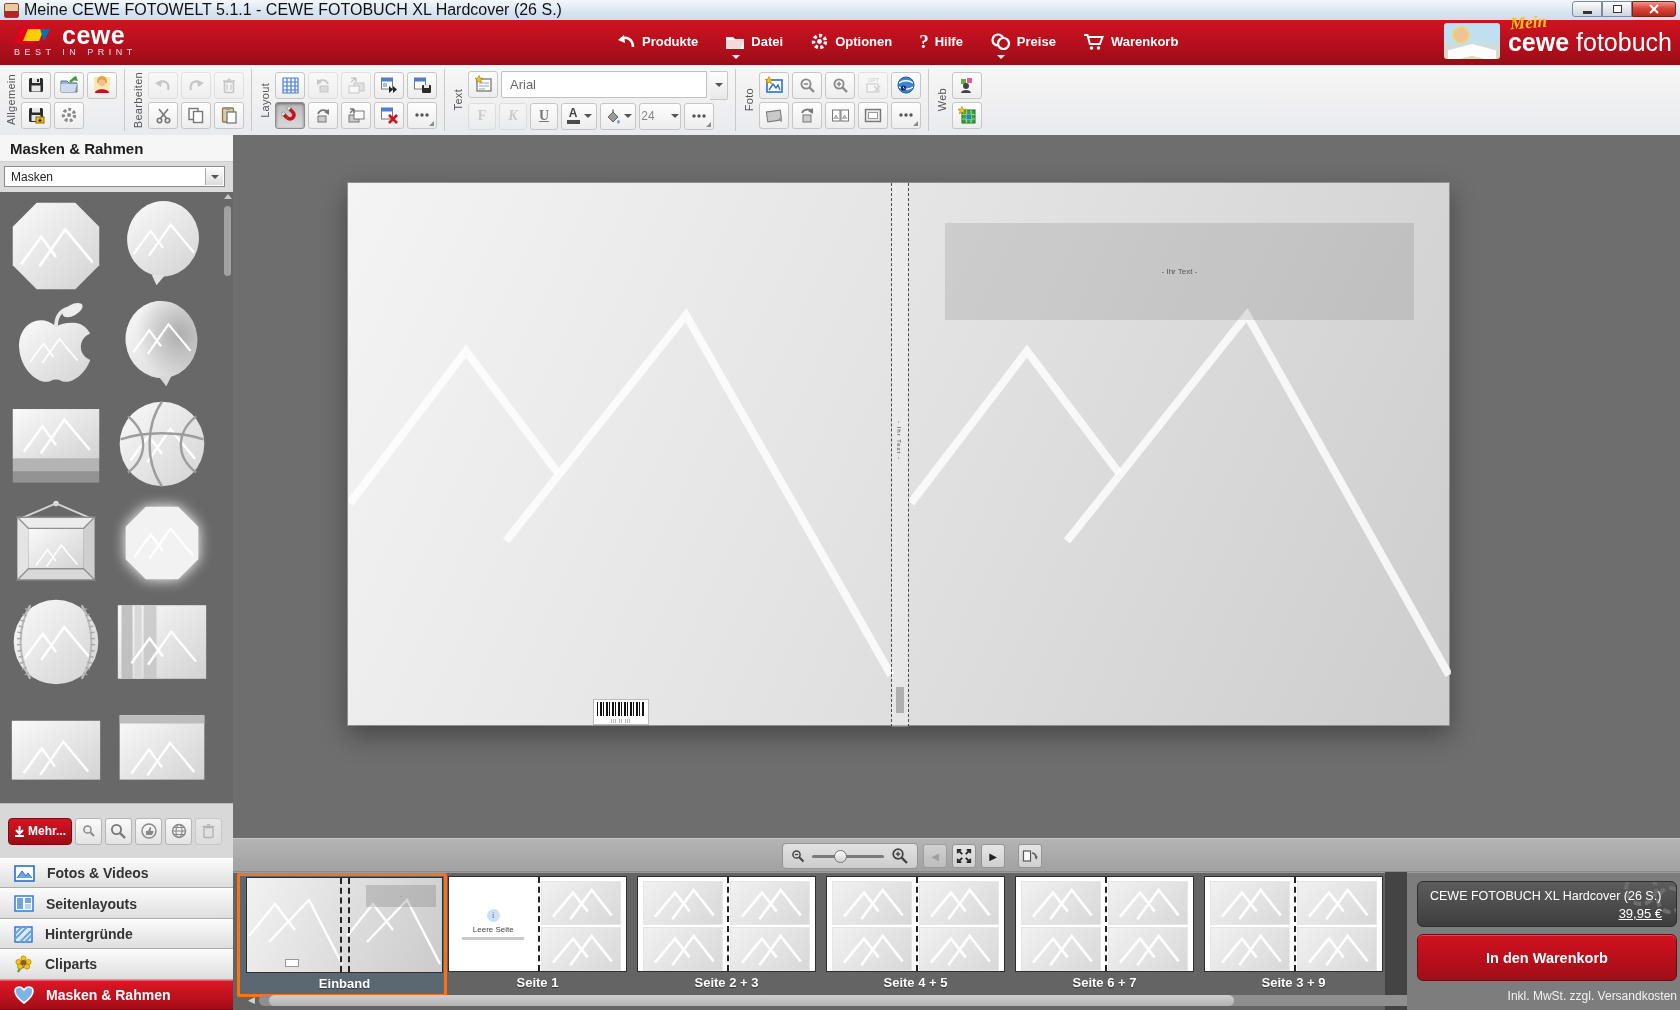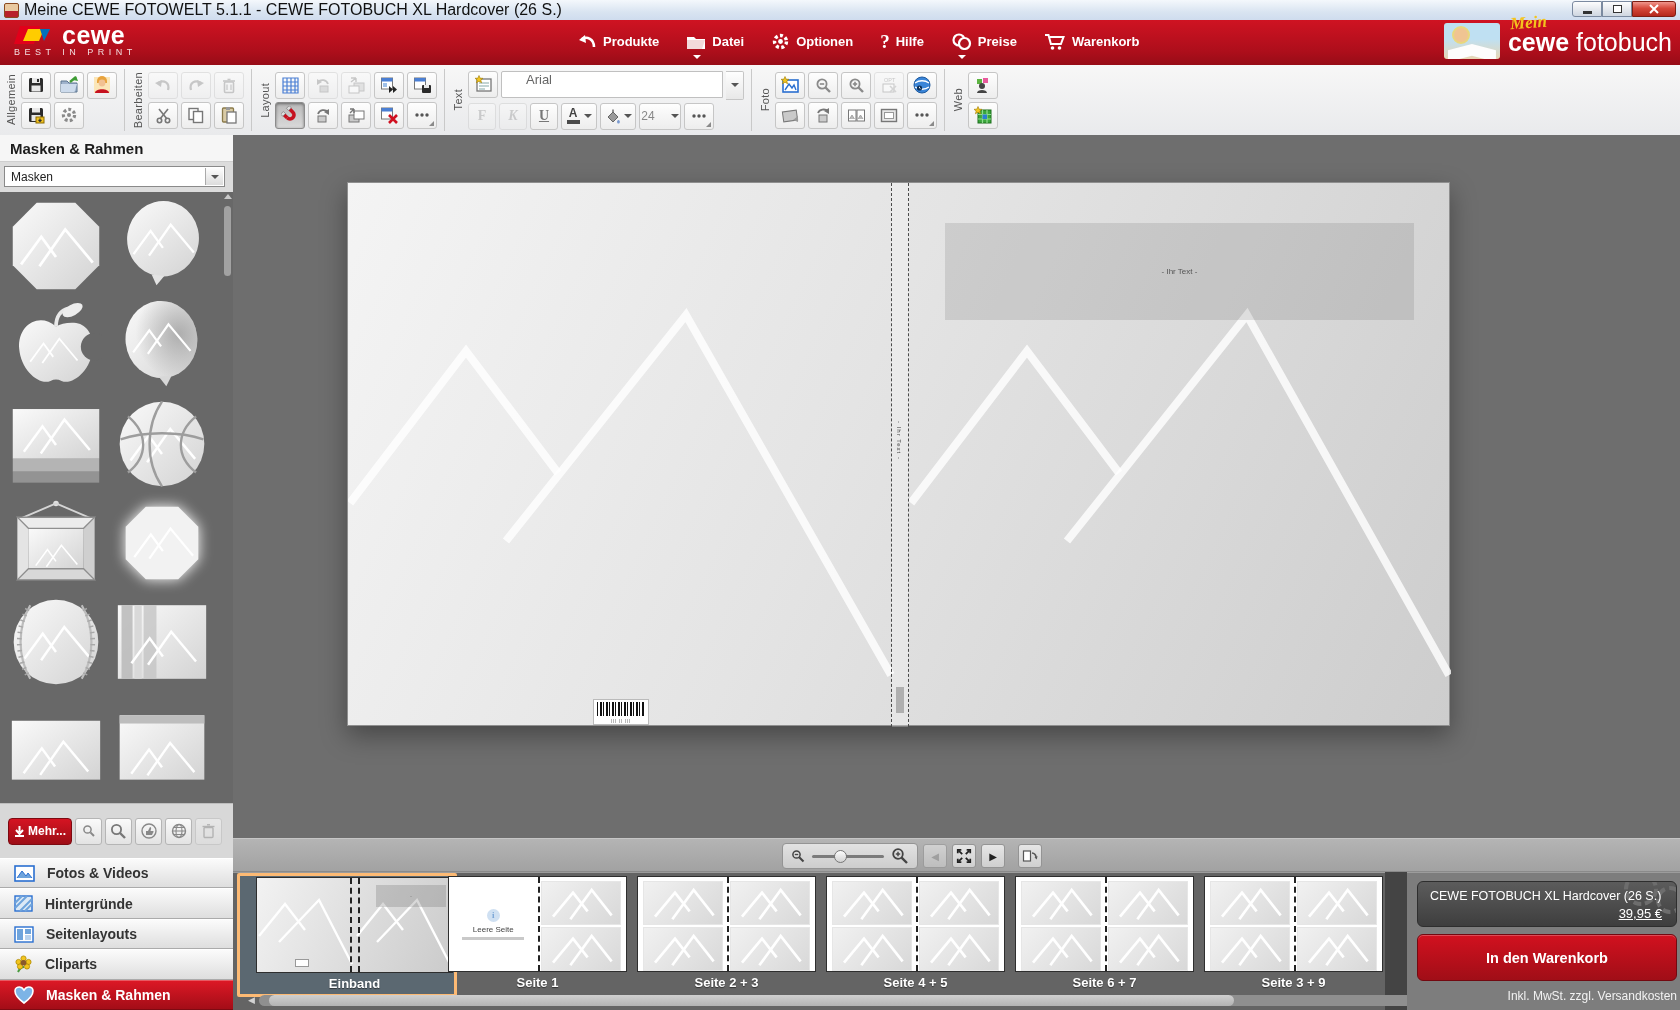--- a/index.html
+++ b/index.html
@@ -21,21 +21,21 @@
   .glyph-min{width:9px;height:3px;background:#333;margin-top:6px;}
   .glyph-res{width:7px;height:6px;border:1px solid #333;background:#fff;}
 
   
   .menubar{left:0;top:20px;width:1680px;height:45px;
     background:linear-gradient(#cf1322,#ad0e1b 70%,#970c17);border-bottom:2px solid #7e0a12;}
   .brand{position:absolute;left:14px;top:4px;color:#fff;}
   .brand-row{display:flex;align-items:center;gap:6px;}
   .brand-name{font-size:25px;font-weight:bold;letter-spacing:.5px;line-height:22px;}
   .brand-tag{font-size:9px;letter-spacing:4.5px;margin-top:1px;color:#f3dfe0;}
-  .menu{position:absolute;left:577px;top:0;height:43px;display:flex;align-items:center;gap:27px;}
+  .menu{position:absolute;left:616px;top:0;height:43px;display:flex;align-items:center;gap:27px;}
   .mi{display:flex;align-items:center;gap:6px;color:#fff;font-size:13px;font-weight:bold;position:relative;cursor:default;}
   .mi .caret{position:absolute;left:7px;bottom:-9px;width:0;height:0;
     border-left:4px solid transparent;border-right:4px solid transparent;border-top:4px solid #fff;}
   .rlogo{position:absolute;right:8px;top:3px;display:flex;align-items:flex-end;gap:8px;color:#fff;}
   .rlogo-photo{width:56px;height:36px;border-radius:3px;position:relative;overflow:hidden;
     background:linear-gradient(#bfe0f2 45%,#e8d7b5);}
   .rlogo-face{position:absolute;left:8px;top:3px;width:14px;height:14px;border-radius:50%;background:#f0c492;border:2px solid #e9d77d;}
   .rlogo-book{position:absolute;left:4px;bottom:-3px;width:48px;height:18px;background:#fdfdfd;
     clip-path:polygon(0 35%,50% 0,100% 35%,100% 100%,50% 65%,0 100%);}
   .rlogo-text{line-height:1;position:relative;padding-bottom:4px;}
@@ -54,22 +54,22 @@
   .rrow{display:flex;gap:3px;}
   .rsep{width:1px;background:#c9c9c9;margin:4px 2px;}
   .tbtn{width:30px;height:27px;border:1px solid #c6c6c6;border-radius:3px;
     background:linear-gradient(#fefefe,#ededed);display:flex;align-items:center;justify-content:center;
     padding:0;font-family:inherit;position:relative;}
   .tbtn.dis{opacity:.42;}
   .tbtn.pressed{background:linear-gradient(#b9b9b9,#dadada);border-color:#8c8c8c;box-shadow:inset 0 1px 3px rgba(0,0,0,.45);}
   .tbtn .corner{position:absolute;right:2px;bottom:2px;width:0;height:0;
     border-left:5px solid transparent;border-bottom:5px solid #8a8a8a;}
   .tletter{font-size:14px;font-weight:bold;color:#9a9a9a;font-family:"Liberation Serif",serif;}
-  .combo{height:25px;border:1px solid #c0c0c0;background:#fff;display:flex;
-    font-size:13px;color:#666;padding-left:24px;border-radius:2px 0 0 2px;}
+  .combo{height:25px;border:1px solid #c0c0c0;background:#fff;display:flex;align-items:center;
+    font-size:13px;color:#666;padding-left:8px;border-radius:2px 0 0 2px;}
   .combo-arrow{width:17px;height:27px;border:1px solid #c6c6c6;border-left:none;border-radius:0 2px 2px 0;
     background:linear-gradient(#fefefe,#e8e8e8);display:flex;align-items:center;justify-content:center;}
   .dcaret{width:0;height:0;border-left:4px solid transparent;border-right:4px solid transparent;border-top:4px solid #555;}
 
   
   .sidebar{left:0;top:135px;width:233px;height:875px;background:#d8d8d8;border-right:1px solid #a6a6a6;}
   .sb-title{position:absolute;left:0;top:0;width:233px;height:27px;background:#f6f6f6;border-bottom:1px solid #cfcfcf;
     font-size:15px;font-weight:bold;color:#1c1c1c;display:flex;align-items:center;padding-left:10px;box-sizing:border-box;}
   .sb-filter{position:absolute;left:0;top:27px;width:233px;height:30px;background:#dcdcdc;}
   .sb-select{position:absolute;left:4px;top:4px;width:221px;height:21px;background:#fff;border:1px solid #8a8a8a;
@@ -122,21 +122,21 @@
   .zbtn{width:24px;height:24px;border:1px solid #949494;border-radius:3px;background:linear-gradient(#e6e6e6,#cfcfcf);
     display:flex;align-items:center;justify-content:center;font-size:10px;color:#222;padding:0;}
   .zbtn.dis{color:#999;opacity:.6;}
 
   
   .dock{left:233px;top:872px;width:1152px;height:138px;background:#646464;border-top:1px solid #9c9c9c;box-sizing:border-box;}
   .thumb{position:absolute;top:3px;height:117px;}
   .thumb .timg{position:relative;height:96px;background:#fff;border:1px solid #2e2e2e;box-sizing:border-box;overflow:hidden;}
   .thumb .tlabel{height:20px;display:flex;align-items:center;justify-content:center;
     color:#fff;font-size:13px;font-weight:bold;text-shadow:0 1px 1px rgba(0,0,0,.5);}
-  .thumb.sel{border:3px solid #fdba74;border-radius:2px;top:0;padding:1px 1px 0 16px;background:rgba(31,143,214,.12);text-align:center;}
+  .thumb.sel{border:3px solid #f97316;border-radius:2px;top:0;padding:1px 1px 0 6px;background:rgba(31,143,214,.12);text-align:center;}
   .dashline{position:absolute;top:0;bottom:0;width:0;border-left:2px dashed #222;}
   .ph{position:absolute;background:linear-gradient(135deg,#f1f1f1,#d8d8d8);border:1px solid #e6e6e6;}
   .cover-mini{position:absolute;inset:0;background:linear-gradient(115deg,#f2f2f2,#dcdcdc 55%,#cbcbcb);}
   .mini-titlebar{position:absolute;right:6px;top:7px;width:70px;height:22px;background:rgba(100,100,100,.25);
     display:flex;align-items:center;justify-content:center;font-size:4px;color:#555;}
   .mini-barcode{position:absolute;left:38px;bottom:5px;width:12px;height:6px;background:#fff;border:1px solid #999;}
   .empty-info{position:absolute;inset:0;display:flex;flex-direction:column;align-items:center;justify-content:center;gap:3px;}
   .einfo-circle{width:13px;height:13px;border-radius:50%;background:#cfe0f2;color:#7aa6d6;font-size:9px;font-weight:bold;
     display:flex;align-items:center;justify-content:center;font-family:"Liberation Serif",serif;}
   .einfo-title{font-size:8px;color:#444;}
@@ -804,34 +804,34 @@
 
     <div class="sb-tabs">
       <div class="stab">
         <svg width="21" height="17" viewBox="0 0 21 17">
             <rect x="1" y="1" width="19" height="15" fill="#fff" stroke="#2a6fd0" stroke-width="1.6"></rect>
             <polyline points="3,13 8,6 12,11 14,8 18,13" fill="#6fa4dc" stroke="#2a6fd0" stroke-width="1"></polyline>
           </svg>
         <span>Fotos &amp; Videos</span>
       </div>
       <div class="stab">
-        <svg width="19" height="17" viewBox="0 0 19 17">
-            <rect x="1" y="1" width="17" height="15" fill="#dce9f6" stroke="#2a6fd0" stroke-width="1.4"></rect>
-            <path d="M1,13 L13,1 M1,8 L8,1 M6,16 L18,4 M11,16 L18,9" stroke="#6fa4dc" stroke-width="2"></path>
-          </svg>
-        <span>Hintergründe</span>
-      </div>
-      <div class="stab">
         <svg width="20" height="17" viewBox="0 0 20 17">
             <rect x="1" y="1" width="18" height="15" fill="#fff" stroke="#2a6fd0" stroke-width="1.4"></rect>
             <rect x="3" y="3" width="6" height="11" fill="#6fa4dc"></rect>
             <rect x="11" y="3" width="6" height="5" fill="#6fa4dc"></rect>
             <rect x="11" y="9" width="6" height="5" fill="#b8d2ee"></rect>
           </svg>
         <span>Seitenlayouts</span>
+      </div>
+      <div class="stab">
+        <svg width="19" height="17" viewBox="0 0 19 17">
+            <rect x="1" y="1" width="17" height="15" fill="#dce9f6" stroke="#2a6fd0" stroke-width="1.4"></rect>
+            <path d="M1,13 L13,1 M1,8 L8,1 M6,16 L18,4 M11,16 L18,9" stroke="#6fa4dc" stroke-width="2"></path>
+          </svg>
+        <span>Hintergründe</span>
       </div>
       <div class="stab">
         <svg width="19" height="18" viewBox="0 0 19 18">
             <path d="M4,17 C6,13 8,12 10,12" stroke="#4a9c3f" stroke-width="2" fill="none"></path>
             <g fill="#f2c41d" stroke="#b08a00" stroke-width=".8">
               <circle cx="9.5" cy="3.5" r="2.6"></circle>
               <circle cx="4.5" cy="7" r="2.6"></circle>
               <circle cx="14.5" cy="7" r="2.6"></circle>
               <circle cx="6" cy="11.5" r="2.6"></circle>
               <circle cx="13" cy="11.5" r="2.6"></circle>

